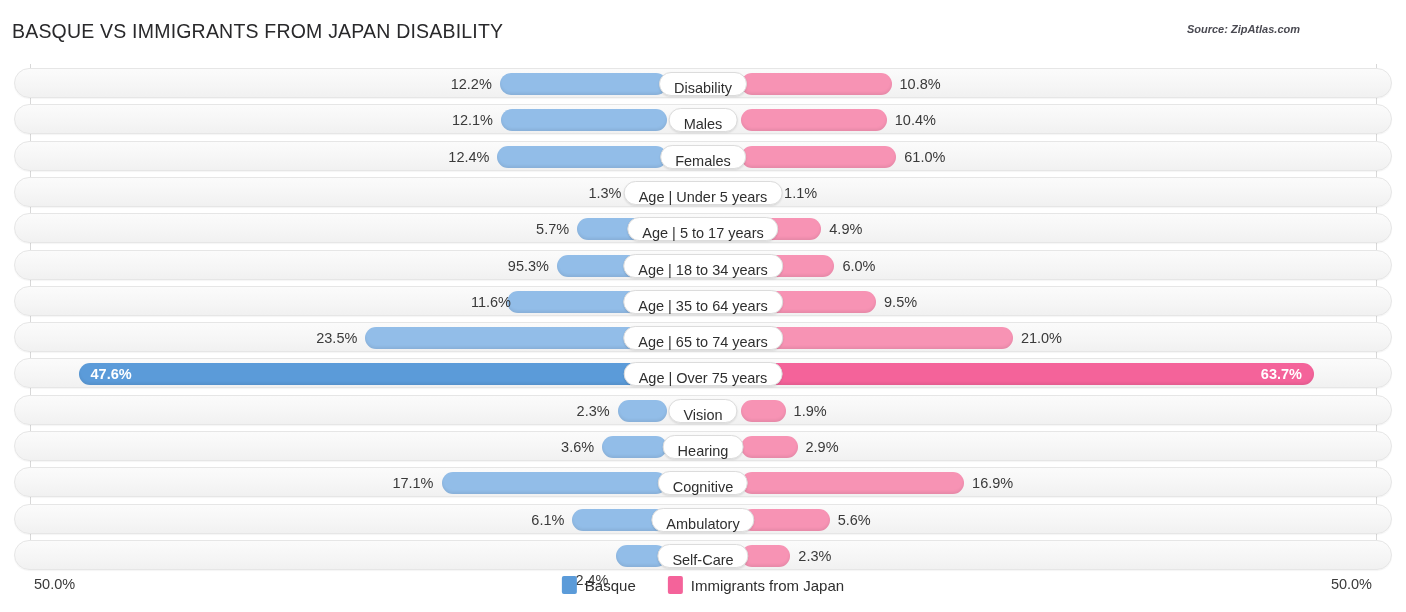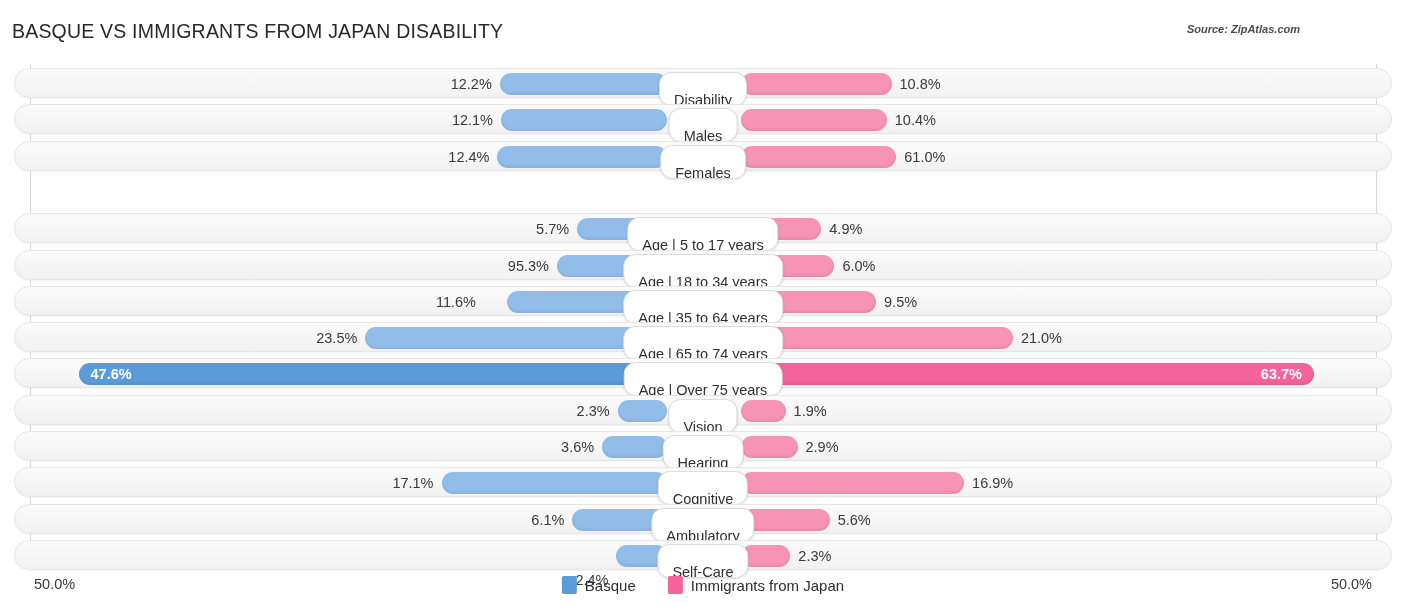--- a/index.html
+++ b/index.html
@@ -60,21 +60,21 @@
     font-size: 14.5px; color: #3a3a3a; white-space: nowrap;
   }
   .val.lv { text-align: right; }
   .val.rv { text-align: left; }
   .row.hl .val { color: #ffffff; font-weight: bold; }
 
   .pill {
     position: absolute; top: 3px; height: 24px; line-height: 23px;
     left: 50%; transform: translateX(-50%);
     background: #ffffff; border: 1px solid #dcdcdc;
-    border-radius: 12px; padding: 16px 14px;
+    border-radius: 12px; padding: 4px 14px;
     font-size: 14.5px; color: #2f2f2f; white-space: nowrap;
     box-shadow: 0 1px 2px rgba(0,0,0,0.10);
   }
 
   .footer { position: absolute; left:0; top: 566px; width: 1406px; height: 46px; }
   .axis {
     position: absolute; top: 10px; font-size: 14.5px; color: #3a3a3a;
   }
   .axis.l { left: 34px; }
   .axis.r { right: 34px; }
@@ -117,20 +117,29 @@
     </div>
     <div class="row" style="top: 82.6px;">
       <div class="row-inner">
         <div class="bar left" style="left: 482.44px; width: 169.56px;"></div>
         <div class="bar right" style="left: 726px; width: 155.28px;"></div>
         <div class="val lv" style="left: 392.44px; width: 82px;">12.4%</div>
         <div class="val rv" style="left: 889.28px;">61.0%</div>
         <div class="pill">Females</div>
       </div>
     </div>
+    <div class="row" style="top: 118.9px;">
+      <div class="row-inner">
+        <div class="bar left" style="left: 614.53px; width: 37.47px;"></div>
+        <div class="bar right" style="left: 726px; width: 35.09px;"></div>
+        <div class="val lv" style="left: 524.53px; width: 82px;">1.3%</div>
+        <div class="val rv" style="left: 769.09px;">1.1%</div>
+        <div class="pill">Age | Under 5 years</div>
+      </div>
+    </div>
     <div class="row" style="top: 155.2px;">
       <div class="row-inner">
         <div class="bar left" style="left: 562.17px; width: 89.83px;"></div>
         <div class="bar right" style="left: 726px; width: 80.31px;"></div>
         <div class="val lv" style="left: 472.17px; width: 82px;">5.7%</div>
         <div class="val rv" style="left: 814.31px;">4.9%</div>
         <div class="pill">Age | 5 to 17 years</div>
       </div>
     </div>
     <div class="row" style="top: 191.5px;">
@@ -139,21 +148,21 @@
         <div class="bar right" style="left: 726px; width: 93.4px;"></div>
         <div class="val lv" style="left: 451.94px; width: 82px;">95.3%</div>
         <div class="val rv" style="left: 827.4px;">6.0%</div>
         <div class="pill">Age | 18 to 34 years</div>
       </div>
     </div>
     <div class="row" style="top: 227.8px;">
       <div class="row-inner">
         <div class="bar left" style="left: 491.96px; width: 160.04px;"></div>
         <div class="bar right" style="left: 726px; width: 135.05px;"></div>
-        <div class="val lv" style="left: 379px; width: 82px;">11.6%</div>
+        <div class="val lv" style="left: 414px; width: 82px;">11.6%</div>
         <div class="val rv" style="left: 869.05px;">9.5%</div>
         <div class="pill">Age | 35 to 64 years</div>
       </div>
     </div>
     <div class="row" style="top: 264.1px;">
       <div class="row-inner">
         <div class="bar left" style="left: 350.35px; width: 301.65px;"></div>
         <div class="bar right" style="left: 726px; width: 271.9px;"></div>
         <div class="val lv" style="left: 260.35px; width: 82px;">23.5%</div>
         <div class="val rv" style="left: 1005.9px;">21.0%</div>

